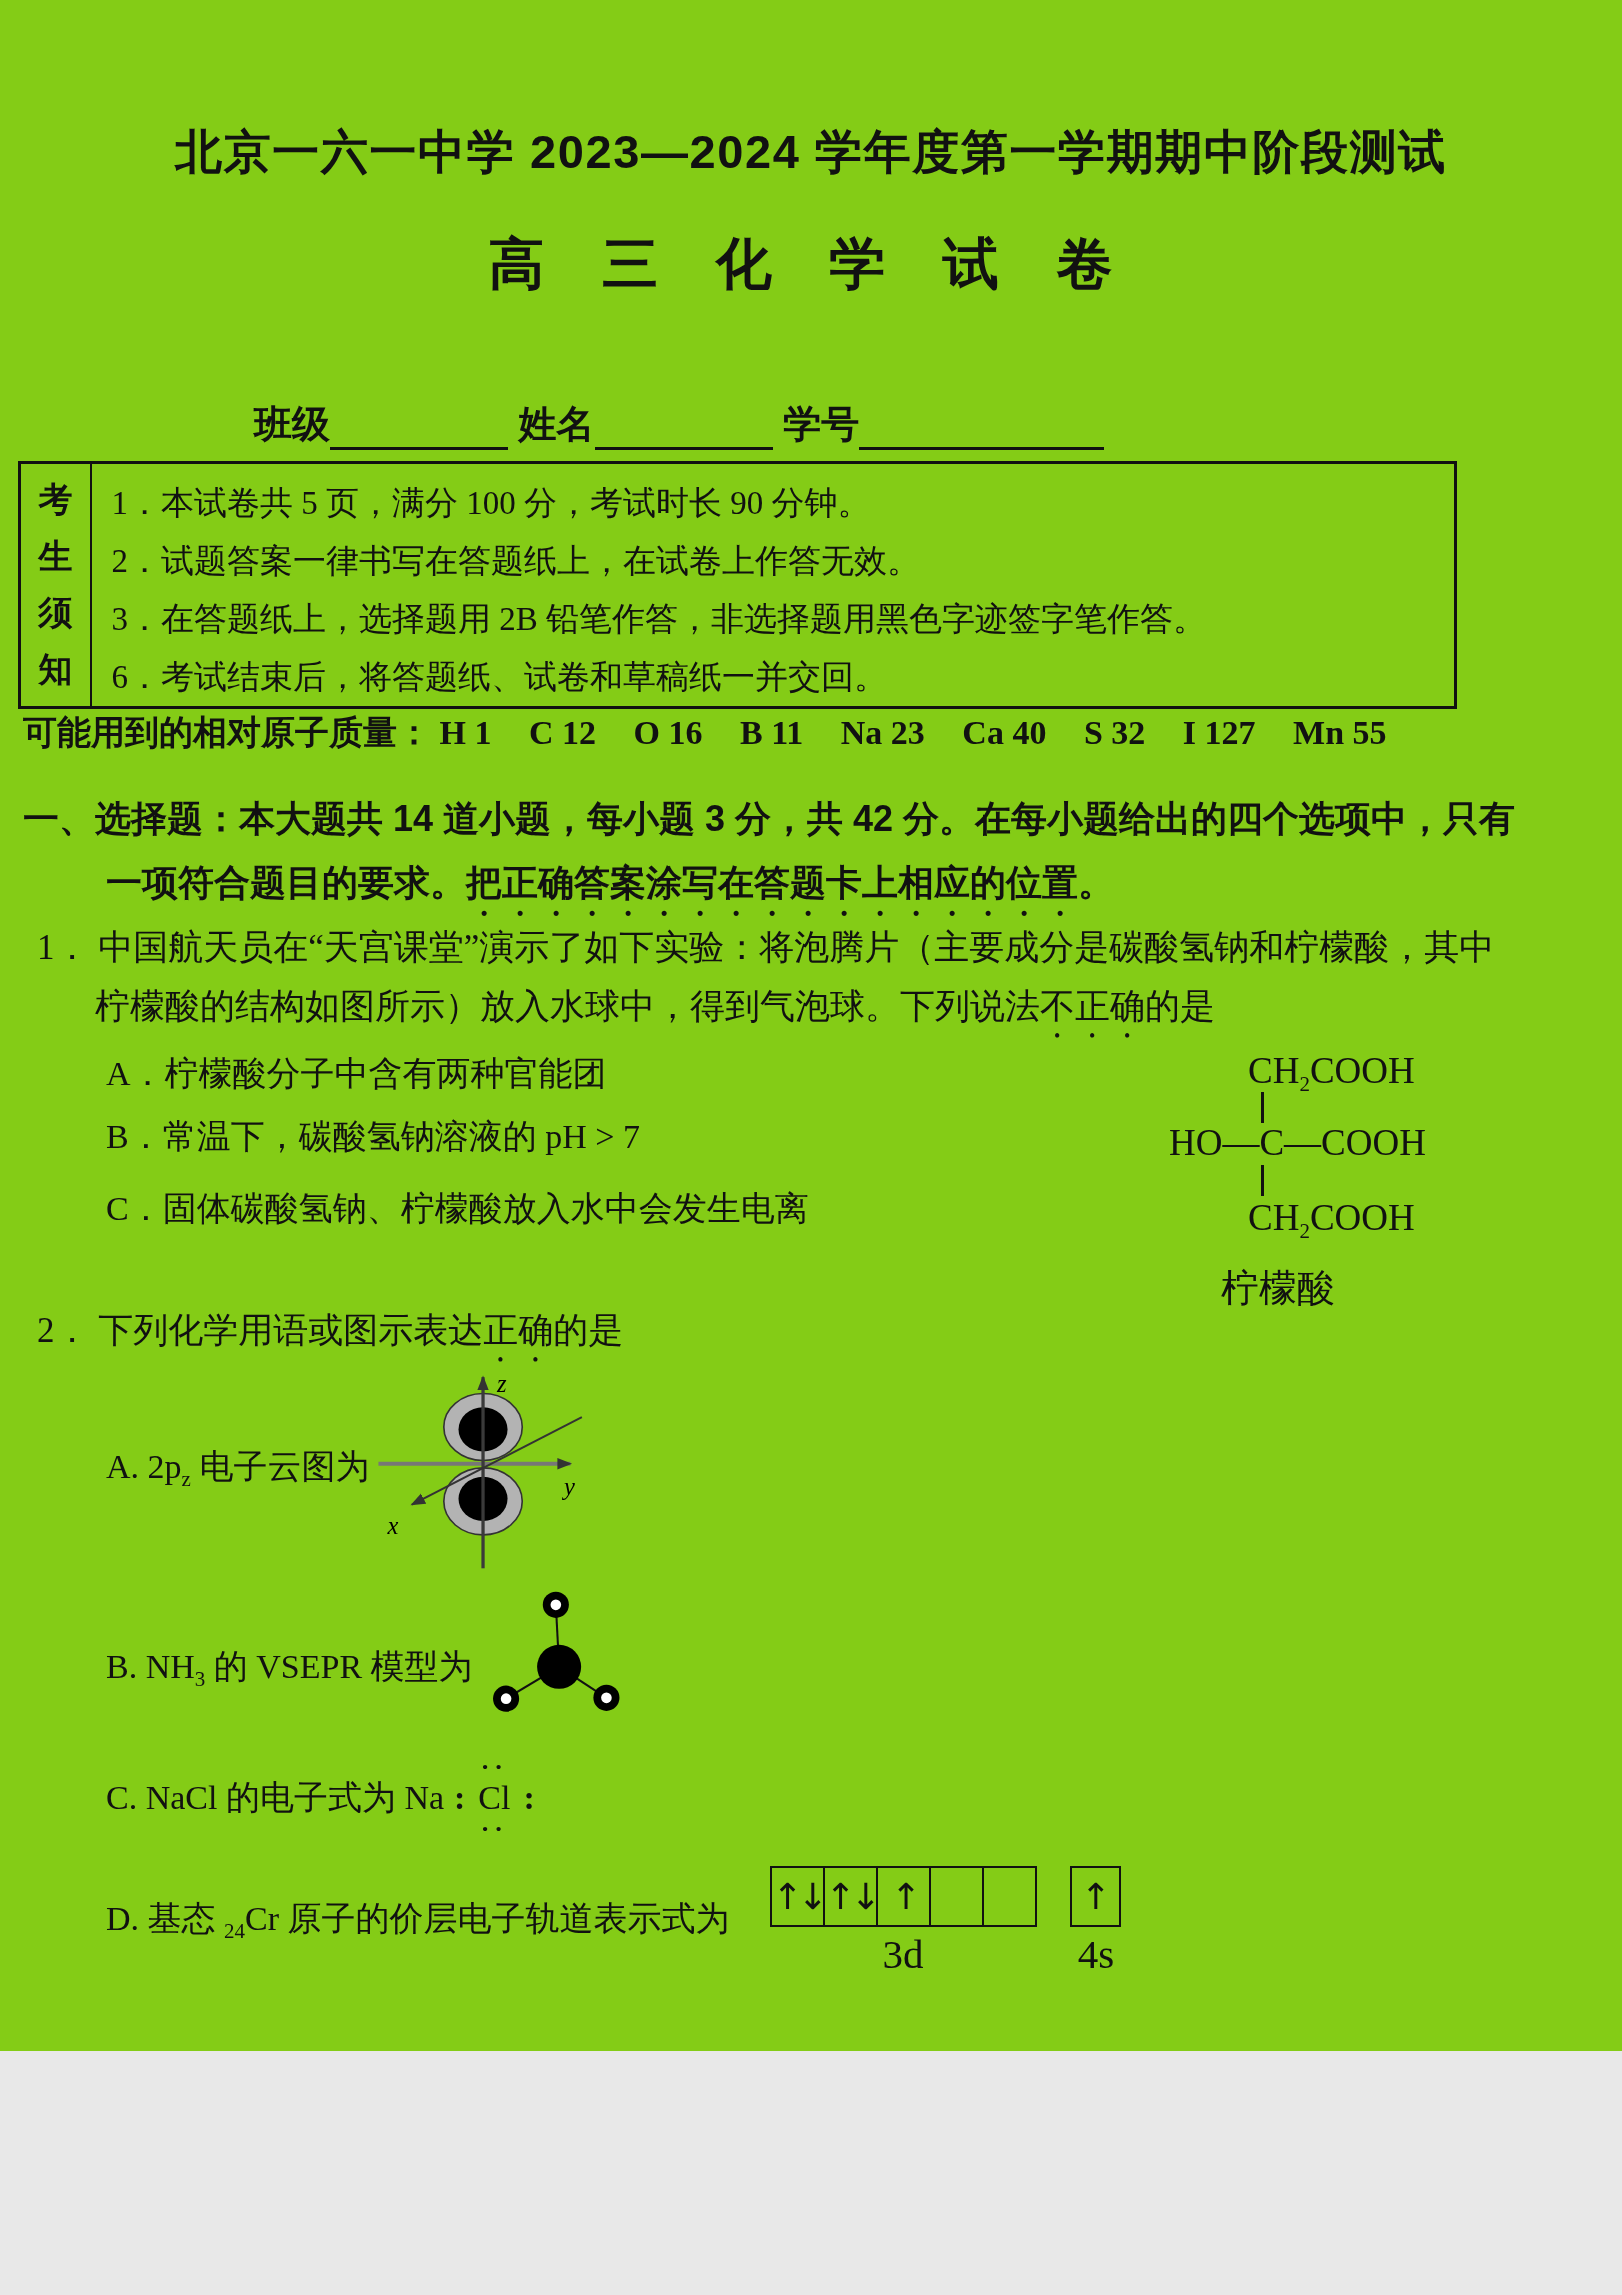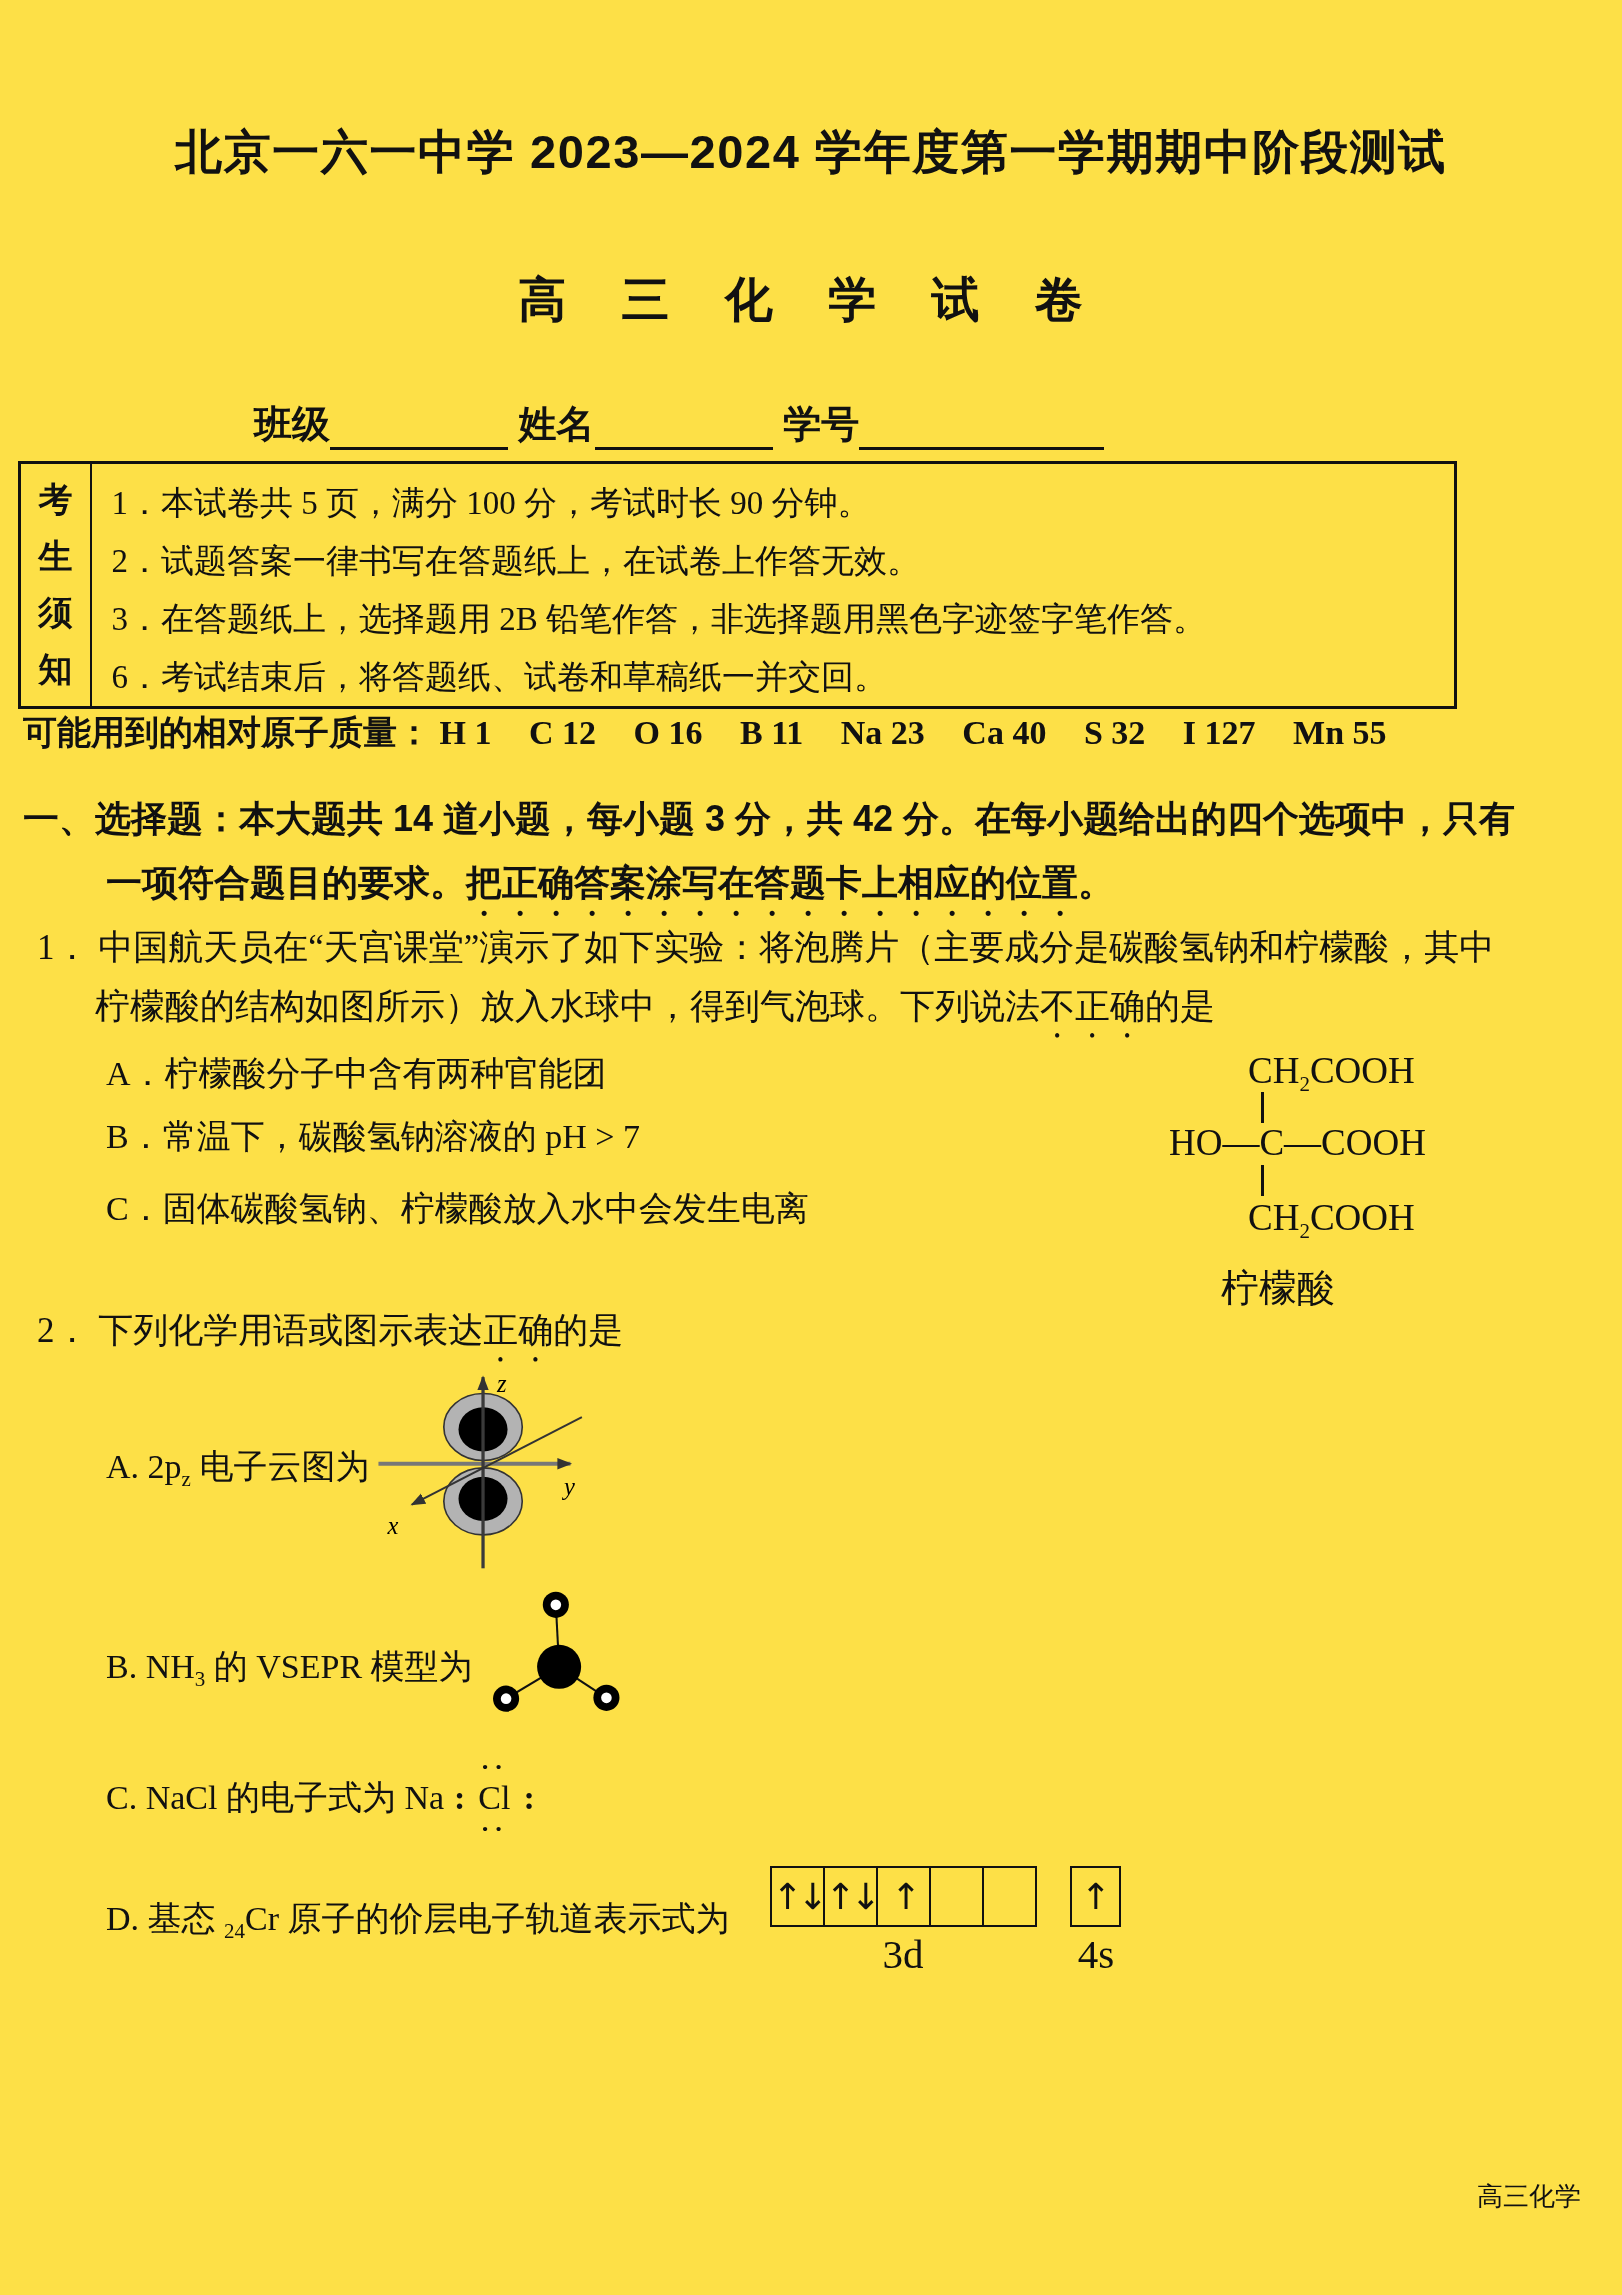--- a/index.html
+++ b/index.html
@@ -1,23 +1,23 @@
 <!DOCTYPE html>
 <html style="font-size:13px"><head>
 <meta charset="utf-8">
 <style>
   html,body{margin:0;padding:0;background:#e8e8e8;}
-  #page{position:relative;width:1622px;height:2295px;background:#fde047;color:#111;
+  #page{position:relative;width:1622px;height:2051px;background:#84cc16;color:#111;
         font-family:"Liberation Serif",serif;overflow:hidden;}
   .abs{position:absolute;}
   .bold-sans{font-family:"Liberation Sans",sans-serif;font-weight:bold;}
 
   
   .title1{left:0;top:121px;width:100%;text-align:center;font-size:47px;letter-spacing:1.6px;}
-  .title2{left:0;top:227px;width:100%;text-align:center;font-size:48px;letter-spacing:21px;margin-top:41px;}
+  .title2{left:0;top:227px;width:100%;text-align:center;font-size:56px;letter-spacing:21px;}
 
   
   .stuline{left:254px;top:399px;font-size:38px;}
   .stuline .blank{display:inline-block;border-bottom:3.3px solid #111;height:38px;vertical-align:bottom;}
 
   
   .notice-box{left:18px;top:461px;width:1433px;height:242px;border:3.3px solid #111;display:flex;}
   .notice-side{width:69px;border-right:2.5px solid #111;display:flex;flex-direction:column;
                justify-content:space-around;align-items:center;padding:8.2px 0;}
   .notice-side span{font-size:34px;font-family:"Liberation Sans",sans-serif;font-weight:bold;}

